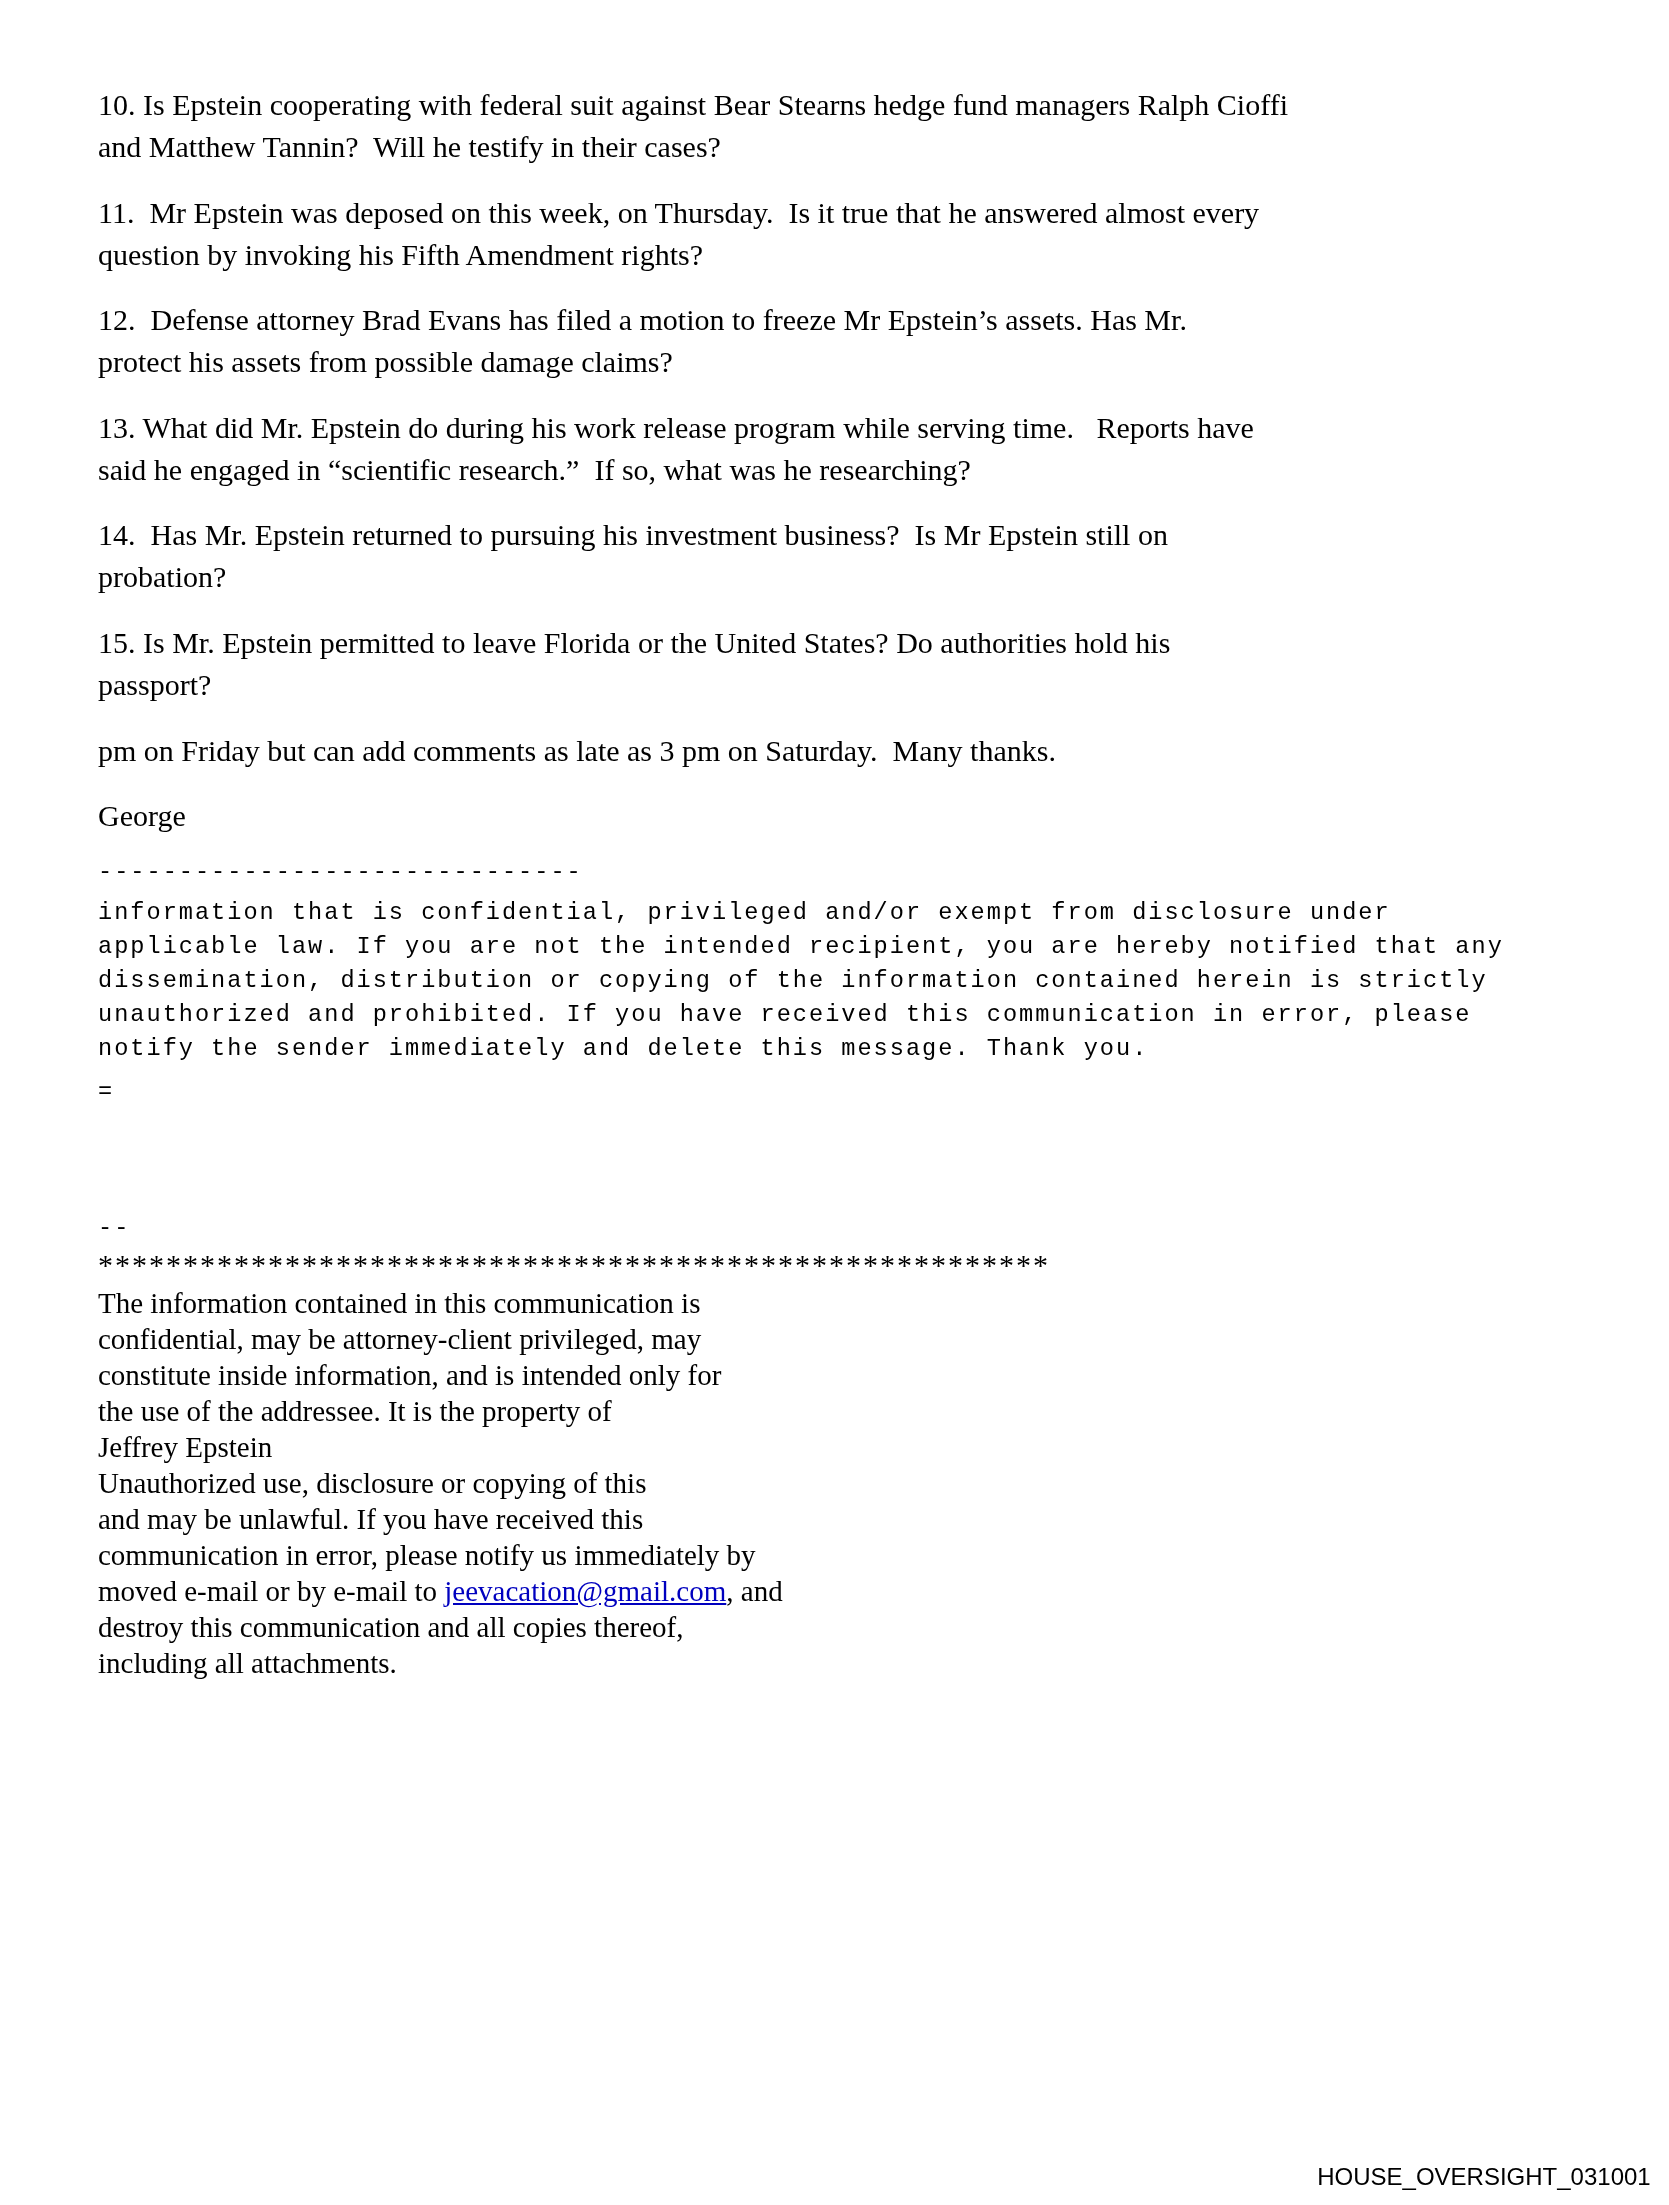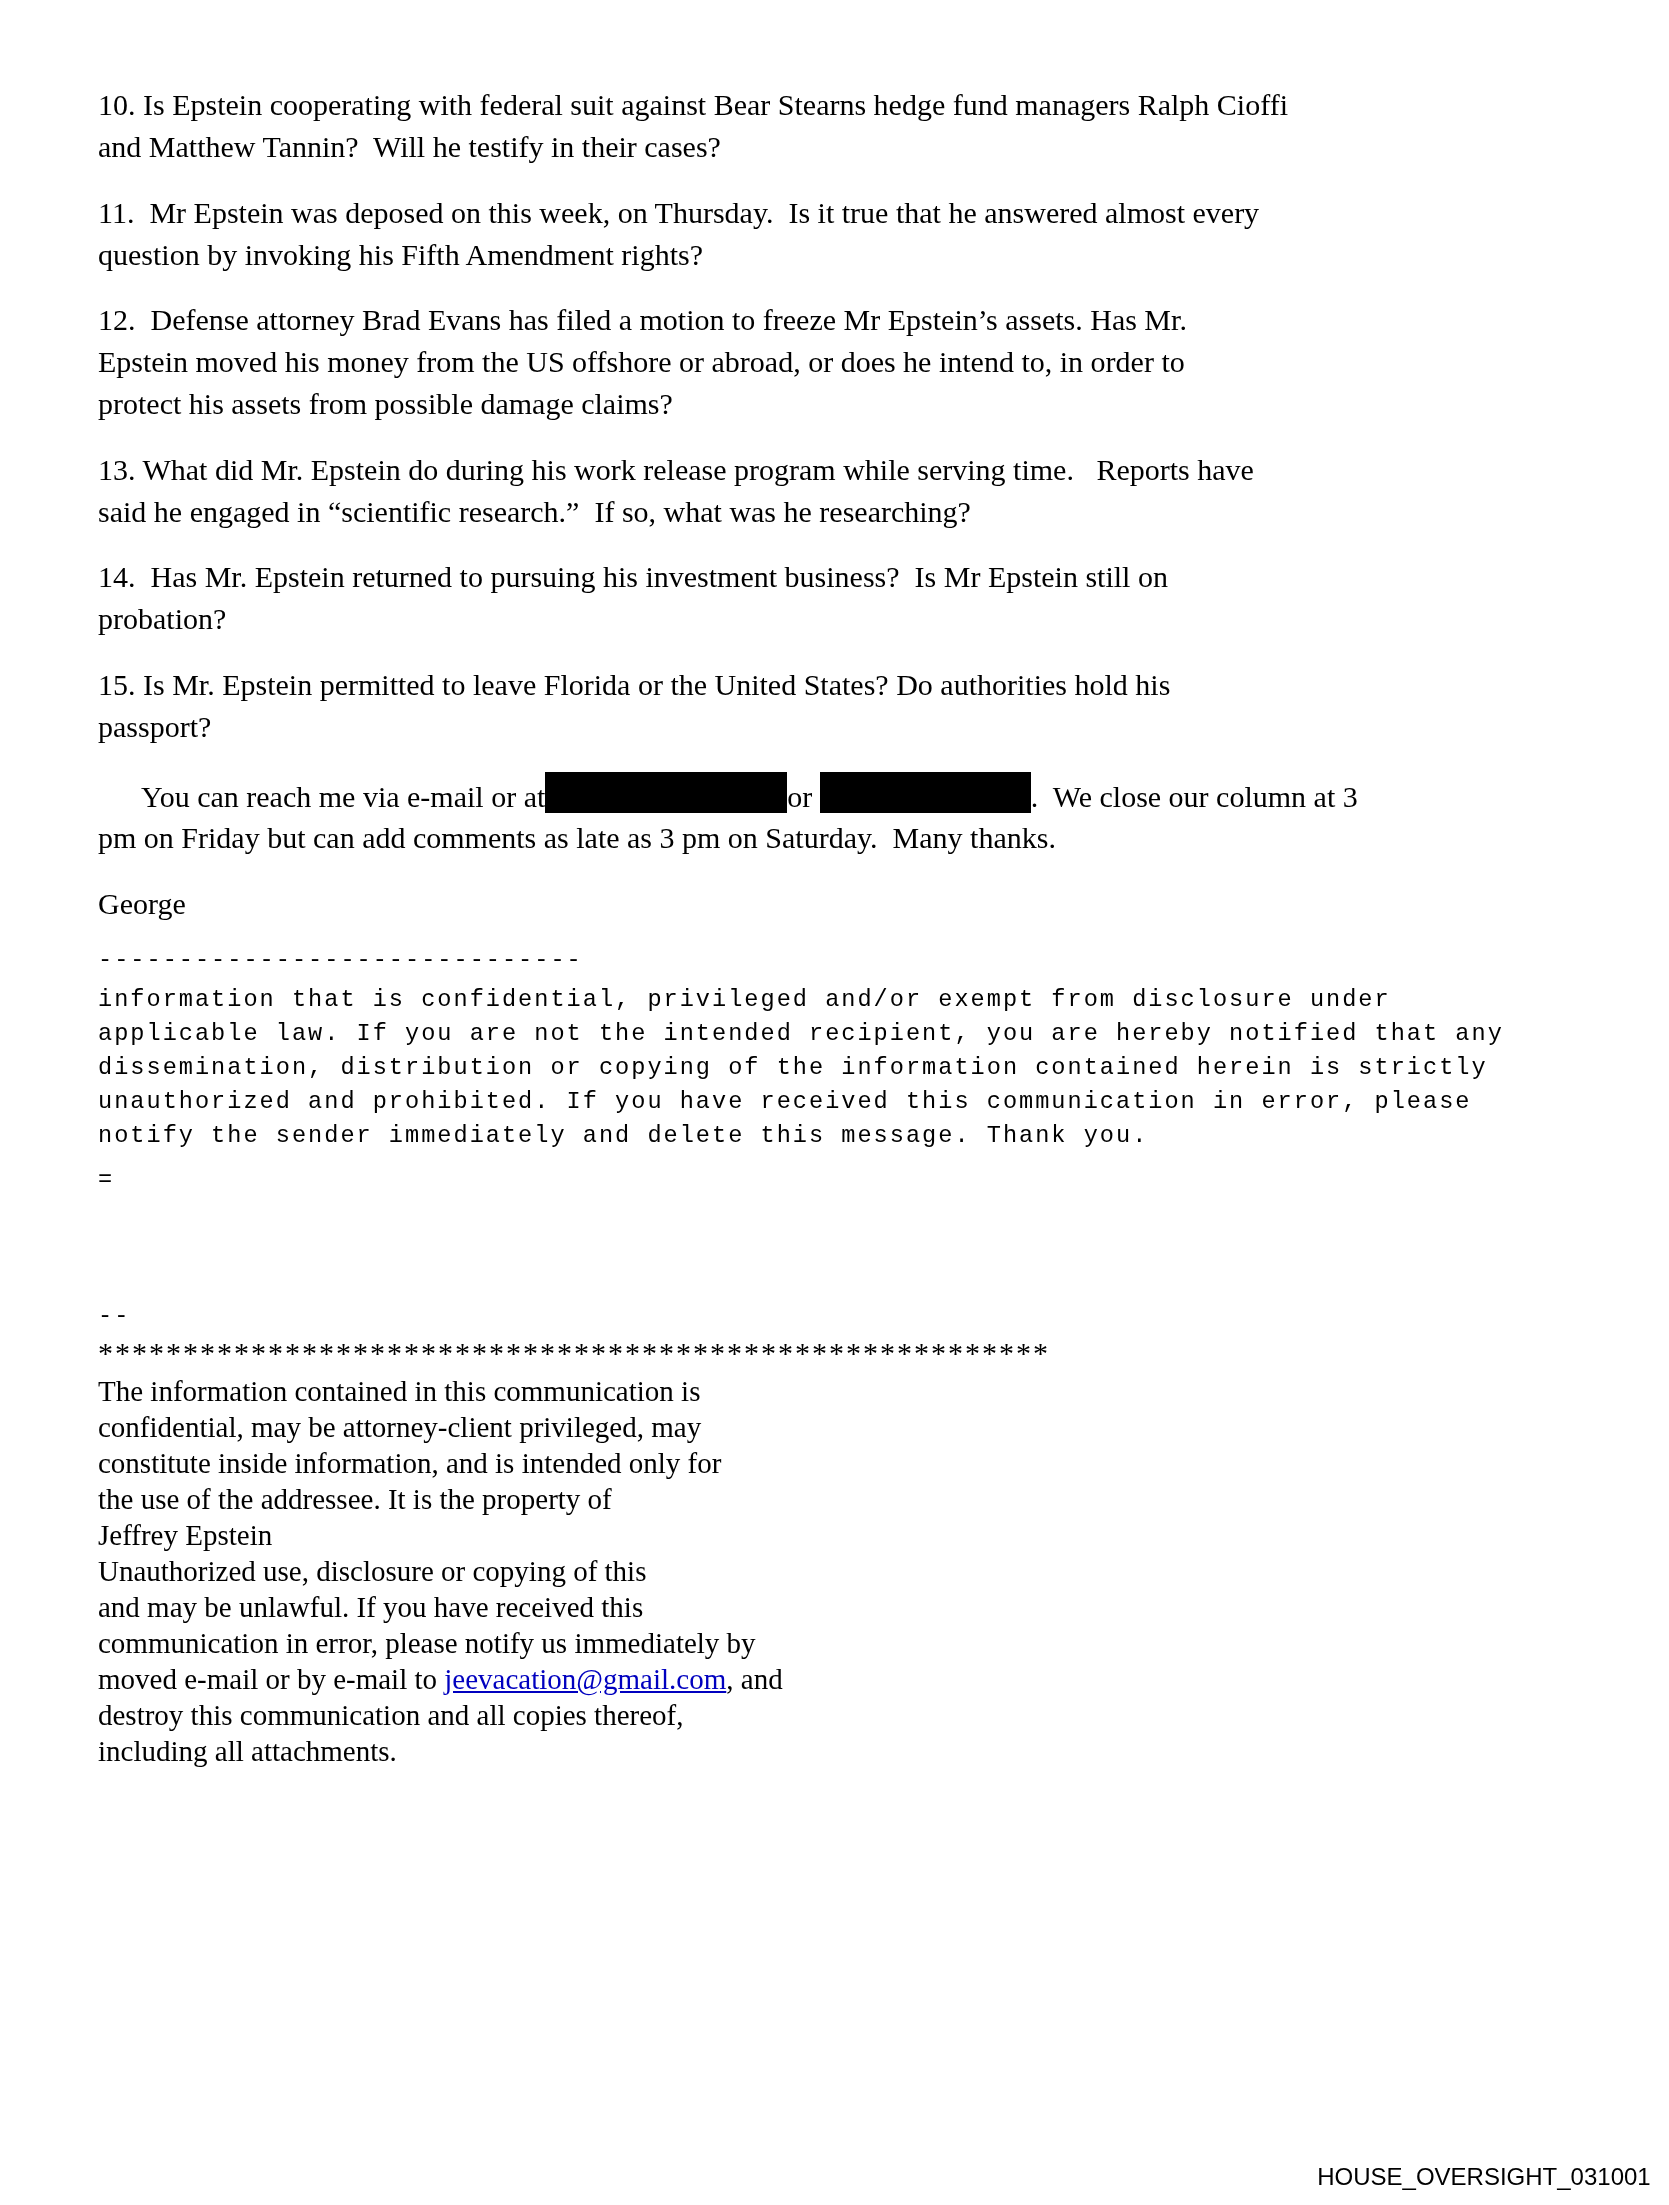--- a/index.html
+++ b/index.html
@@ -90,41 +90,39 @@
       <div class="line">and Matthew Tannin?  Will he testify in their cases?</div>
     </div>
 
     <div class="para">
       <div class="line">11.  Mr Epstein was deposed on this week, on Thursday.  Is it true that he answered almost every</div>
       <div class="line">question by invoking his Fifth Amendment rights?</div>
     </div>
 
     <div class="para">
       <div class="line">12.  Defense attorney Brad Evans has filed a motion to freeze Mr Epstein’s assets. Has Mr.</div>
-      <div class="line">Epstein moved his money from the US offshore or abroad, or does he intend to, in order to</div>
       <div class="line">protect his assets from possible damage claims?</div>
     </div>
 
     <div class="para">
       <div class="line">13. What did Mr. Epstein do during his work release program while serving time.   Reports have</div>
       <div class="line">said he engaged in “scientific research.”  If so, what was he researching?</div>
     </div>
 
     <div class="para">
       <div class="line">14.  Has Mr. Epstein returned to pursuing his investment business?  Is Mr Epstein still on</div>
       <div class="line">probation?</div>
     </div>
 
     <div class="para">
       <div class="line">15. Is Mr. Epstein permitted to leave Florida or the United States? Do authorities hold his</div>
       <div class="line">passport?</div>
     </div>
 
     <div class="para">
-      <div class="line indent"><span>You can reach me via e-mail or at</span><span class="redact redact-1"></span><span>or </span><span class="redact redact-2"></span><span>.  We close our column at 3</span></div>
       <div class="line">pm on Friday but can add comments as late as 3 pm on Saturday.  Many thanks.</div>
     </div>
 
     <div class="signature">George</div>
 
     <div class="mono dash-sep">------------------------------</div>
 
     <div class="mono-block">
       <div class="mono">information that is confidential, privileged and/or exempt from disclosure under</div>
       <div class="mono">applicable law. If you are not the intended recipient, you are hereby notified that any</div>

